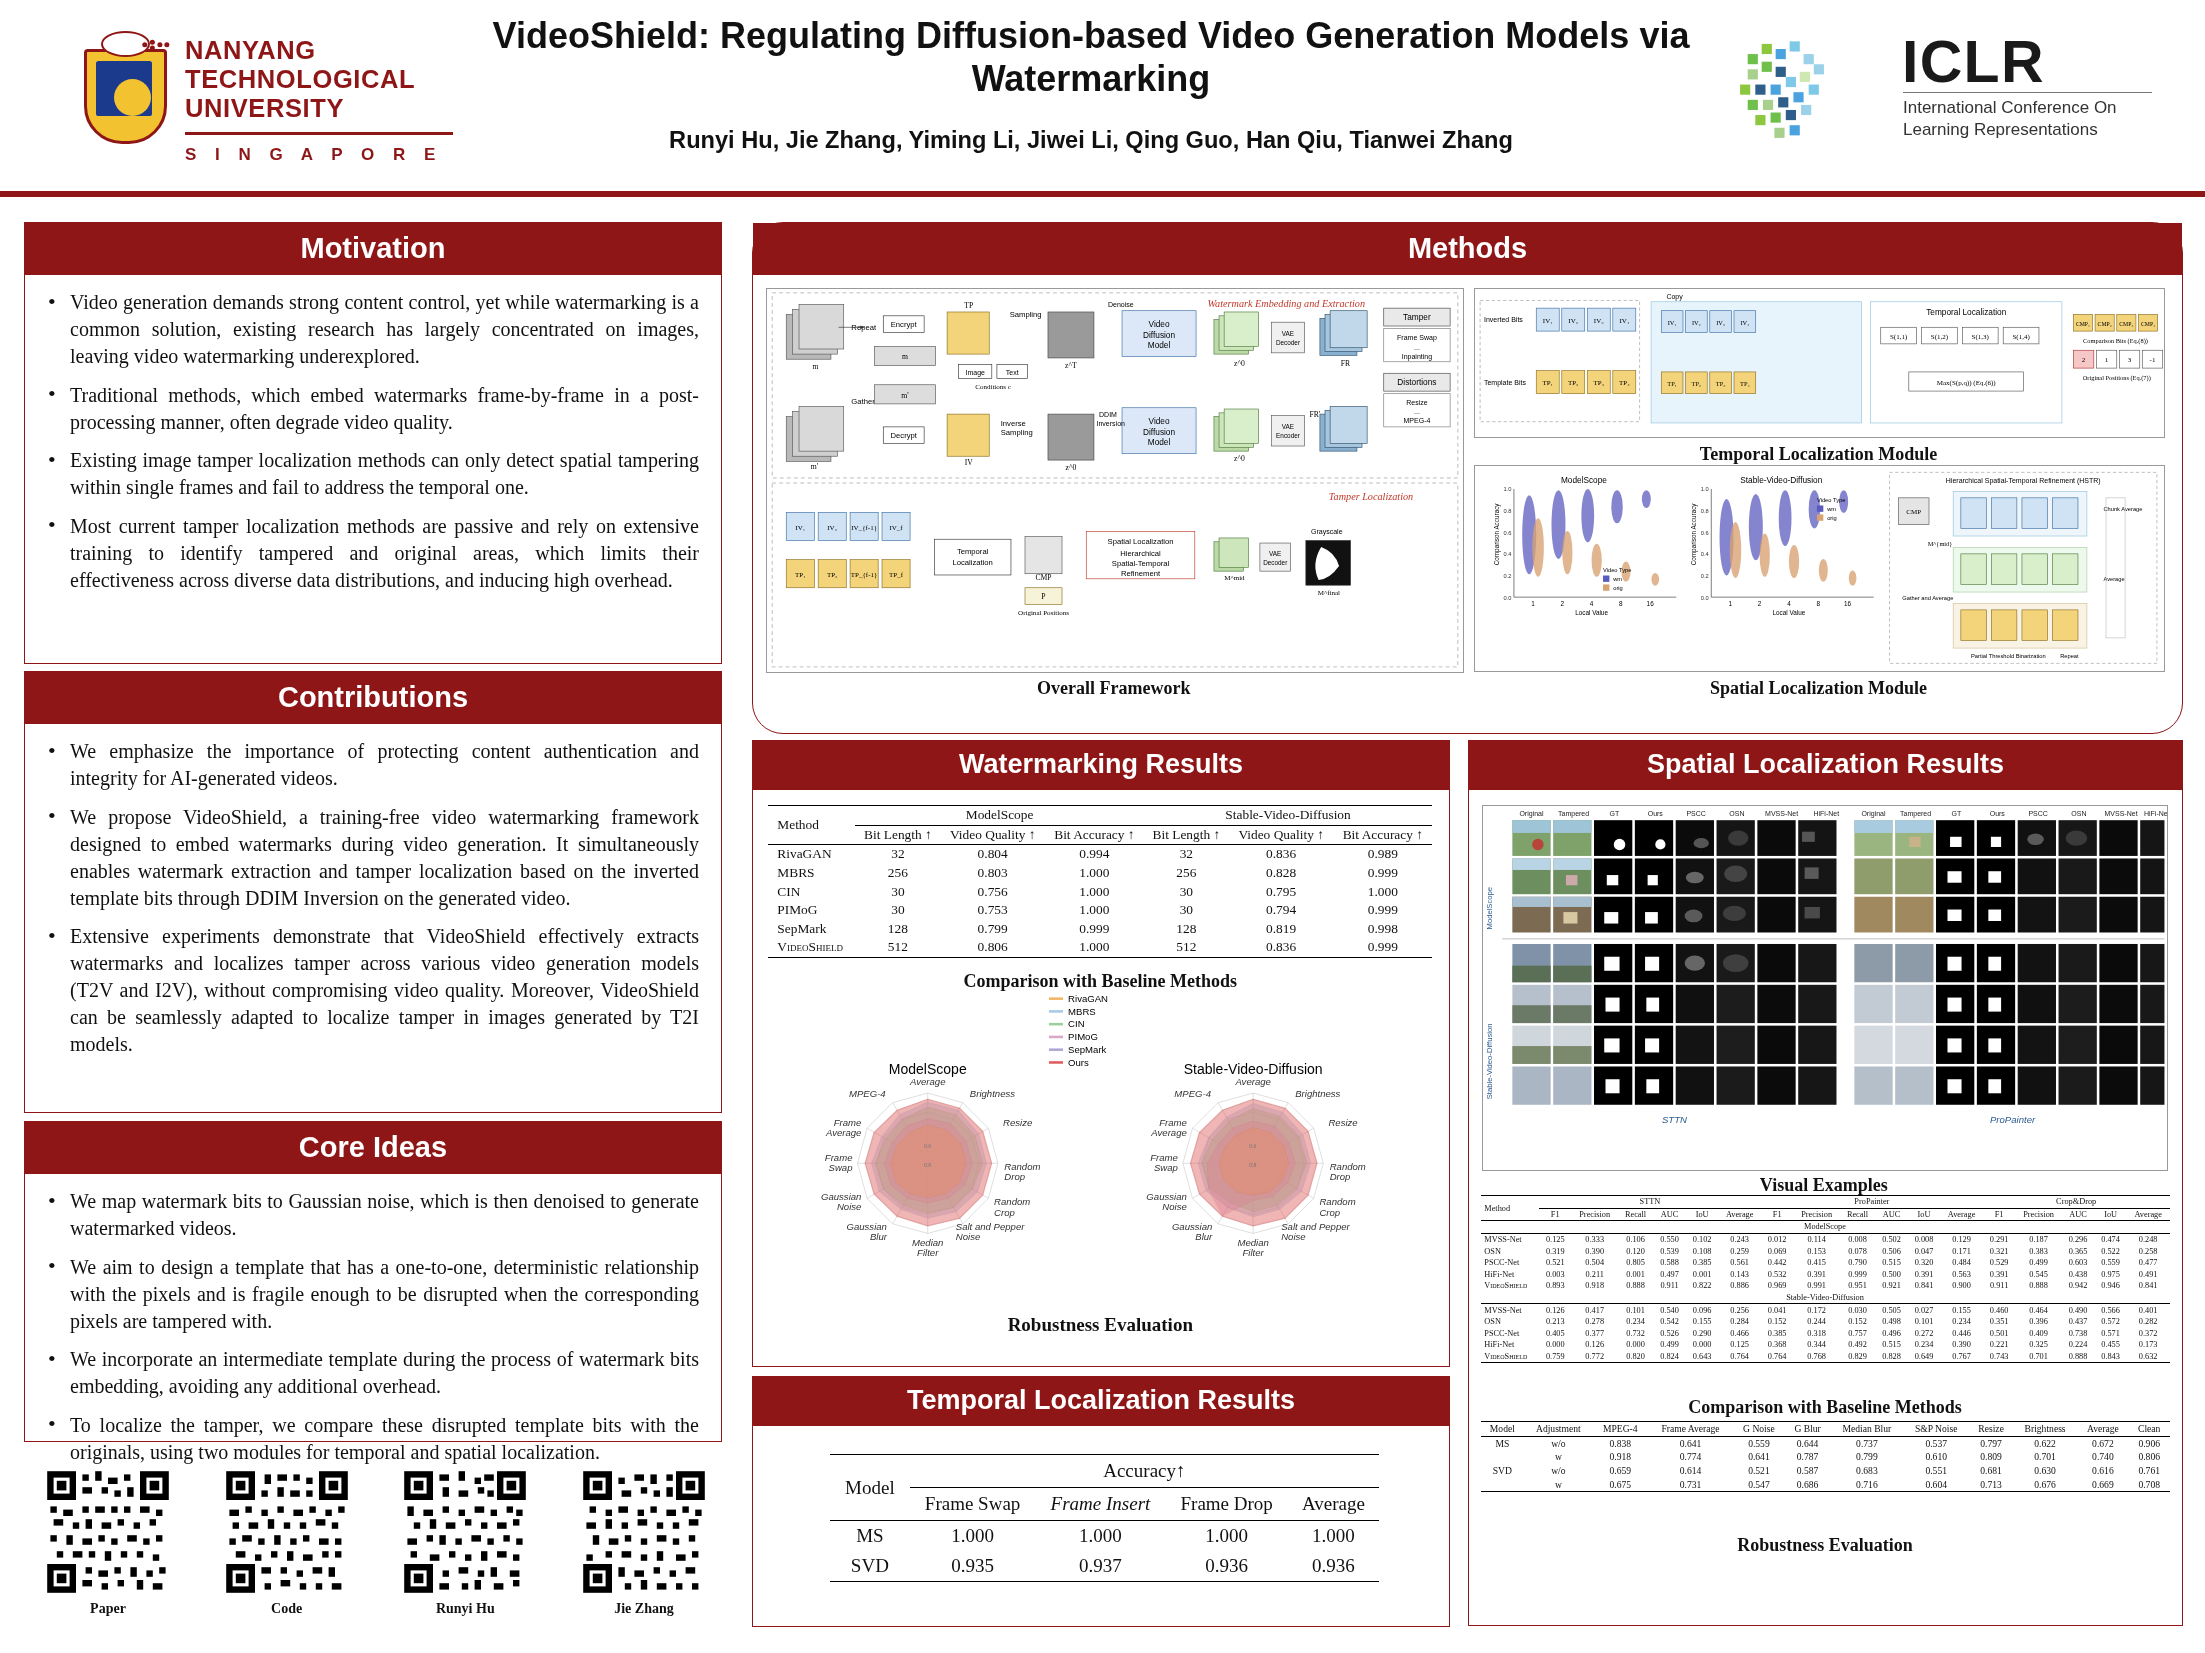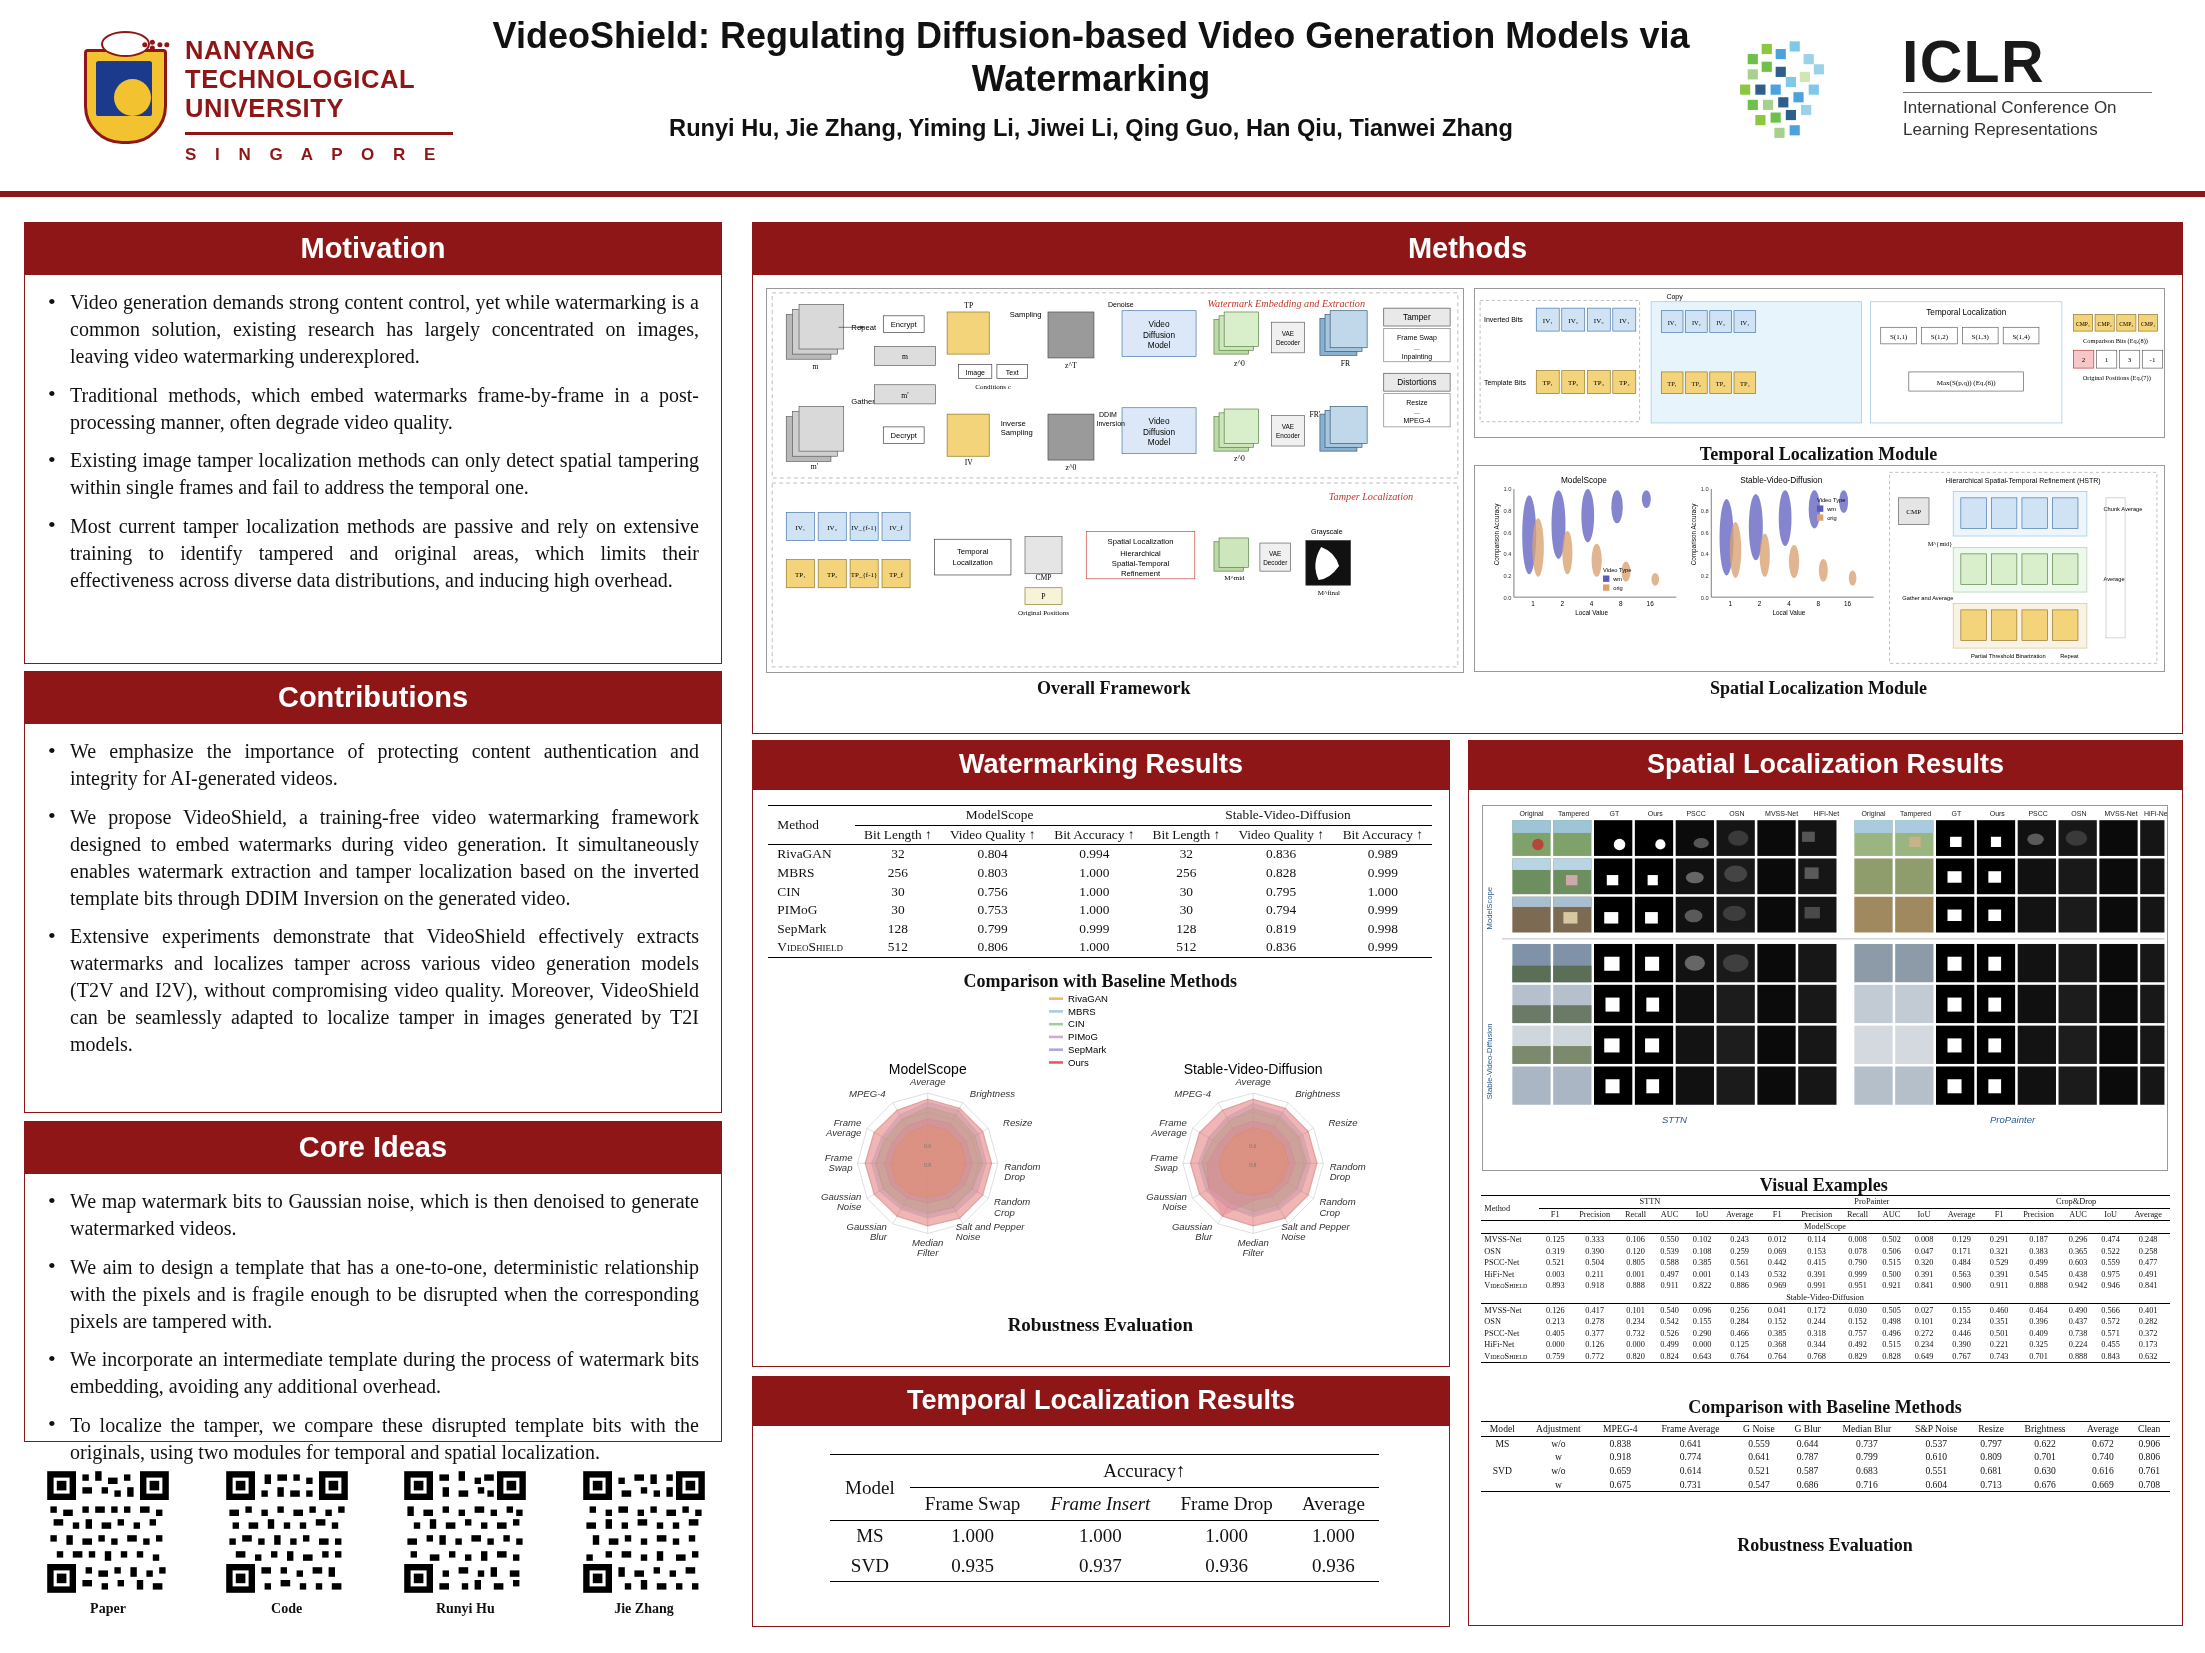--- a/index.html
+++ b/index.html
@@ -16,21 +16,21 @@
   .crest-lion{position:absolute;left:18px;top:18px;width:37px;height:37px;background:#f2c230;border-radius:50%;}
   .crest-top{position:absolute;left:31px;top:1.3px;width:45px;height:22px;border-radius:50%;background:#fff;border:2.6px solid #8e1616;}
   .crest-dots{position:absolute;left:38px;top:6.4px;width:29px;height:11.5px;}
   .ntu-text{position:absolute;left:121px;top:18px;width:268px;}
   .ntu-line{font-family:"Liberation Sans",sans-serif;font-weight:bold;color:#8e1616;font-size:25.5px;letter-spacing:0.6px;line-height:29px;}
   .ntu-sing{font-family:"Liberation Sans",sans-serif;font-weight:bold;color:#8e1616;font-size:17px;letter-spacing:7px;margin-top:7.7px;}
   .ntu-bar{position:absolute;left:121px;top:114px;width:268px;height:2.6px;background:#8e1616;}
 
   .title-block{position:absolute;left:472px;top:14px;width:1238px;text-align:center;}
   .ptitle{font-family:"Liberation Sans",sans-serif;font-weight:bold;font-size:36px;line-height:43px;color:#111;}
-  .pauthors{font-family:"Liberation Sans",sans-serif;font-weight:bold;font-size:23.6px;color:#111;margin-top:15px;}
+  .pauthors{font-family:"Liberation Sans",sans-serif;font-weight:bold;font-size:23.6px;color:#111;margin-top:27px;}
 
   .iclr{position:absolute;left:1736px;top:25.5px;width:421px;height:128px;}
   .iclr-dots{position:absolute;left:0;top:9px;width:153px;height:108px;}
   .iclr-name{position:absolute;left:166px;top:2.6px;font-family:"Liberation Sans",sans-serif;font-weight:bold;font-size:59px;color:#1a1a1a;letter-spacing:1.3px;}
   .iclr-sub{position:absolute;left:167px;top:71px;font-family:"Liberation Sans",sans-serif;font-size:17px;color:#333;line-height:22px;}
   .iclr-line{position:absolute;left:167px;top:66px;width:249px;height:1.3px;background:#777;}
 
   
   .panel{position:absolute;border:1.9px solid #8e1616;background:#fff;}
   .bar{background:#8e1616;color:#fff;font-family:"Liberation Sans",sans-serif;font-weight:bold;text-align:center;}
@@ -436,21 +436,21 @@
               <rect x="24" y="36" width="3" height="2"></rect>
               <rect x="30" y="36" width="2" height="2"></rect>
               <rect x="35" y="36" width="2" height="2"></rect>
           </g>
         </svg>
       </div>
       <div class="qrcap">Jie Zhang</div>
     </div>
   </div>
 
-  <div class="panel" style="left:752px;top:222px;width:1429px;width:1429px;height:510px;">
+  <div class="panel" style="left:752px;top:222px;width:1429px;width:1429px;height:510px;border-radius:31px;">
     <div class="bar bar-lg">Methods</div>
 
     <div class="fbox" style="position:absolute;left:12.8px;top:65px;width:696px;height:383px;border:0.6px solid #999;">
       <svg width="696" height="383" viewBox="0 0 1090 600">
         <rect x="0" y="0" width="1090" height="600" fill="#fff"></rect>
 
         <rect x="8" y="6" width="1074" height="290" fill="none" stroke="#999" stroke-dasharray="6 5"></rect>
         <text x="690" y="28" font-family="Liberation Serif, serif" font-size="16" fill="#c0392b" font-style="italic">Watermark Embedding and Extraction</text>
 
         <rect x="8" y="304" width="1074" height="288" fill="none" stroke="#999" stroke-dasharray="6 5"></rect>

